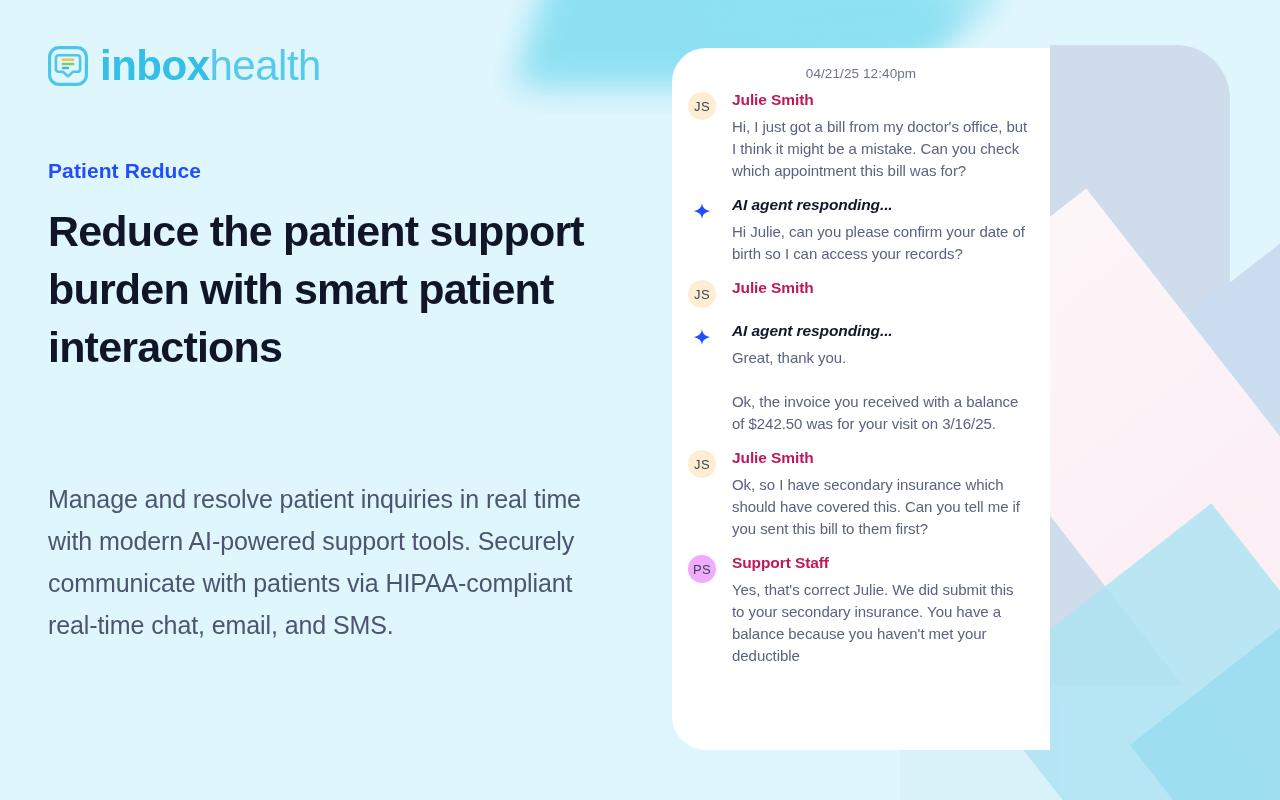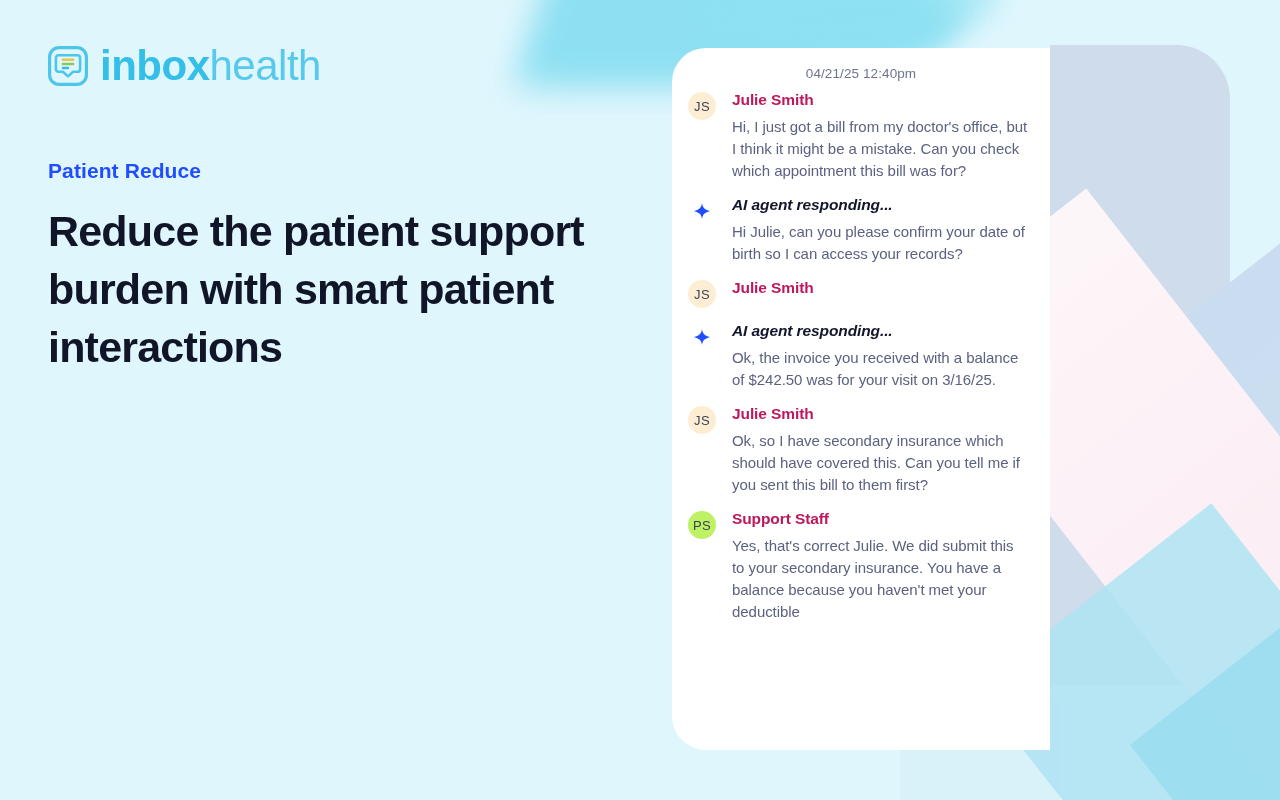--- a/index.html
+++ b/index.html
@@ -223,21 +223,21 @@
     border-radius: 50%;
     display: flex;
     align-items: center;
     justify-content: center;
     font-size: 13px;
     font-weight: 500;
     color: #3c4156;
     letter-spacing: 0.3px;
   }
   .avatar.av-cream { background: #fdeed3; }
-  .avatar.av-pink  { background: #bef264; }
+  .avatar.av-pink  { background: #f0abfc; }
 
   .sparkle-wrap {
     width: 28px;
     height: 28px;
     display: flex;
     align-items: center;
     justify-content: center;
   }
 
   .msg-body { flex: 1; min-width: 0; }
@@ -302,20 +302,21 @@
     </span>
     <span class="logo-word">
       <span class="lw-bold">inbox</span><span class="lw-light">health</span>
     </span>
   </div>
 
   <div class="eyebrow">Patient Reduce</div>
 
   <h1 class="headline">Reduce the patient support burden with smart patient interactions</h1>
 
+  <p class="body-copy">Manage and resolve patient inquiries in real time with modern AI-powered support tools. Securely communicate with patients via HIPAA-compliant real-time chat, email, and SMS.</p>
 
 </div>
 
 <div class="chat-card">
   <div class="chat-inner">
     <div class="chat-timestamp">04/21/25 12:40pm</div>
     <div id="msg-list">
         <div class="msg">
           <div class="msg-gutter">
             <div class="avatar av-cream">JS</div>
@@ -349,20 +350,21 @@
         <div class="msg">
           <div class="msg-gutter">
             <span class="sparkle-wrap">
               <svg width="18" height="18" viewBox="0 0 24 24" xmlns="http://www.w3.org/2000/svg">
                 <path d="M12 1.2 C12.9 7.2 14.6 9.6 22.8 12 C14.6 14.4 12.9 16.8 12 22.8 C11.1 16.8 9.4 14.4 1.2 12 C9.4 9.6 11.1 7.2 12 1.2 Z" fill="#1f4dff"></path>
               </svg>
             </span>
           </div>
           <div class="msg-body">
             <div class="msg-sender ai">AI agent responding...</div>
+            <div class="msg-text">Great, thank you.</div>
             <div class="msg-text">Ok, the invoice you received with a balance of $242.50 was for your visit on 3/16/25.</div>
           </div>
         </div>
         <div class="msg">
           <div class="msg-gutter">
             <div class="avatar av-cream">JS</div>
           </div>
           <div class="msg-body">
             <div class="msg-sender">Julie Smith</div>
             <div class="msg-text">Ok, so I have secondary insurance which should have covered this. Can you tell me if you sent this bill to them first?</div>

